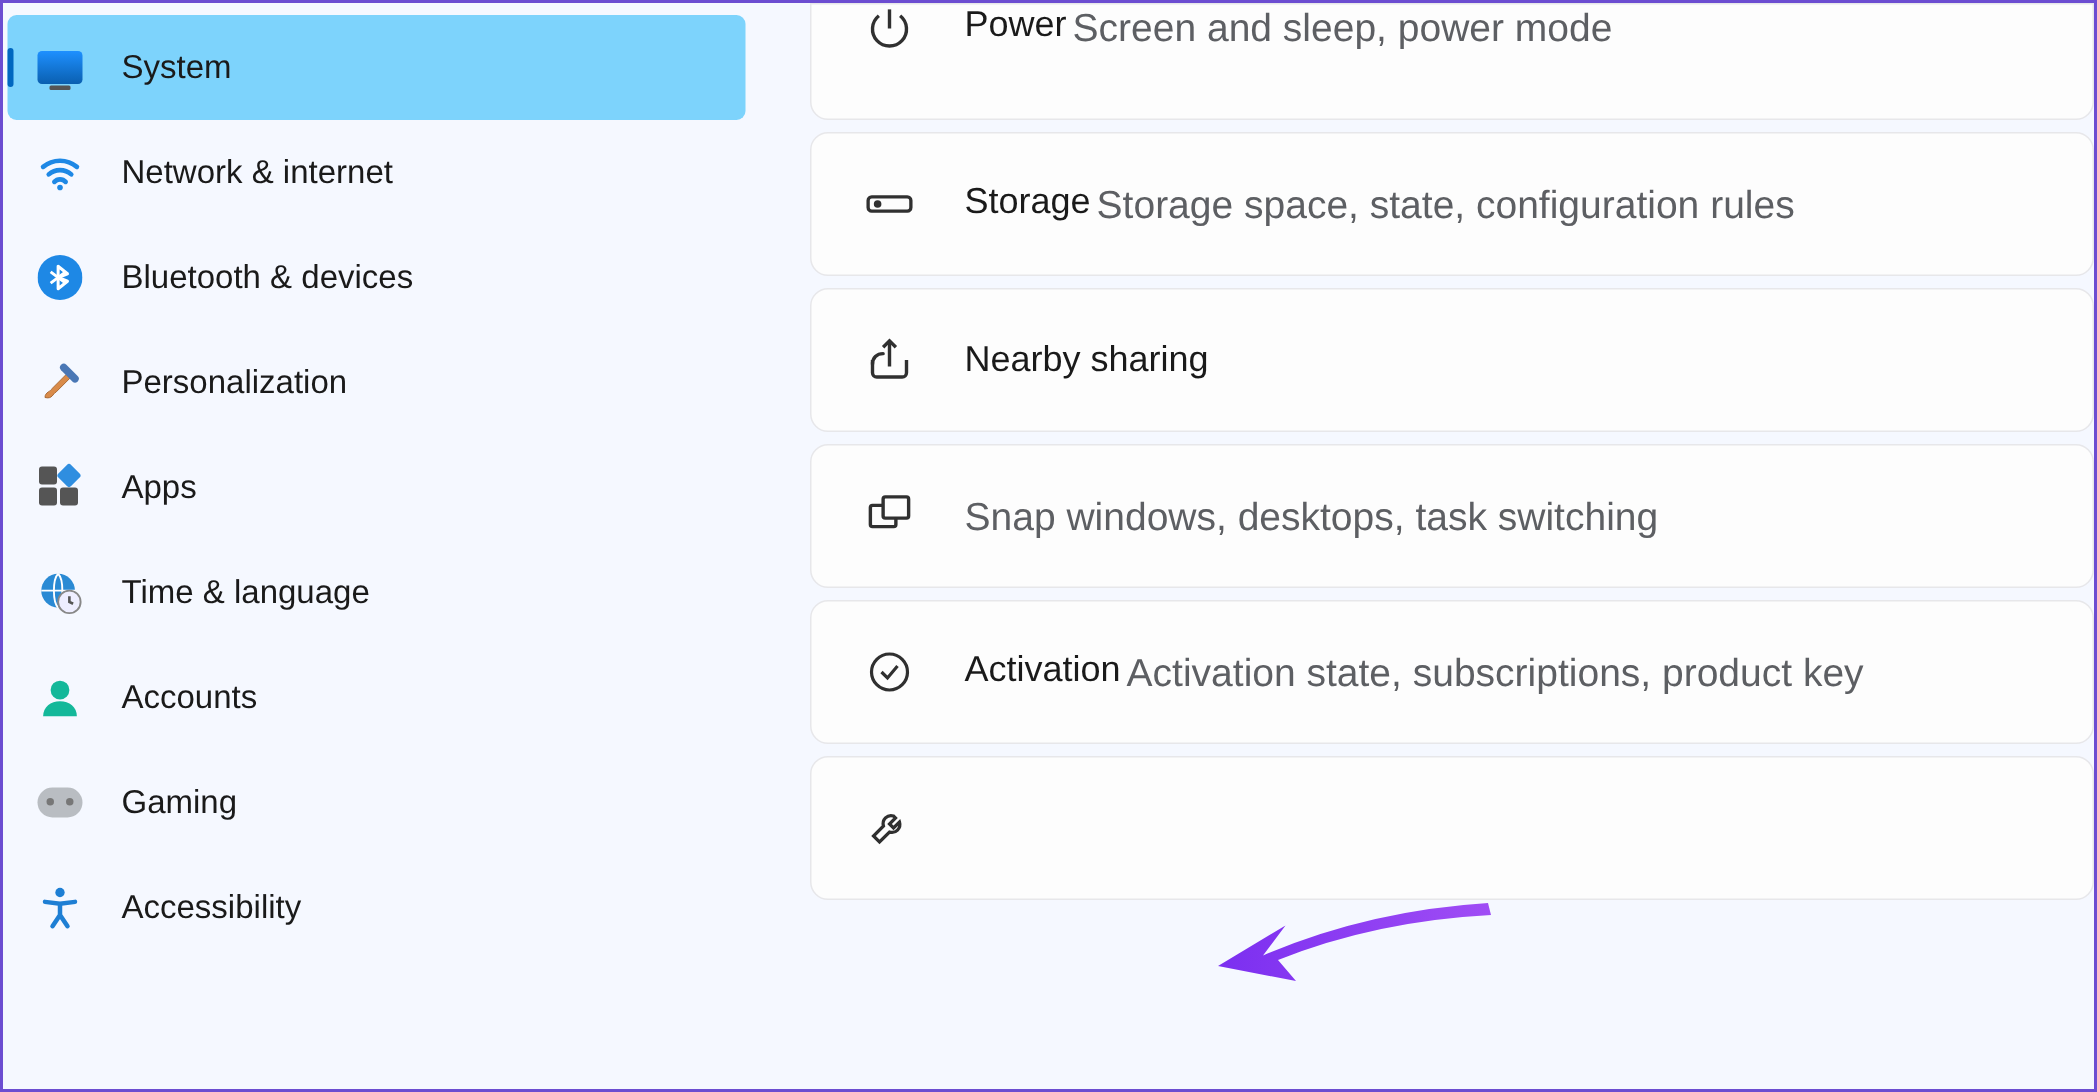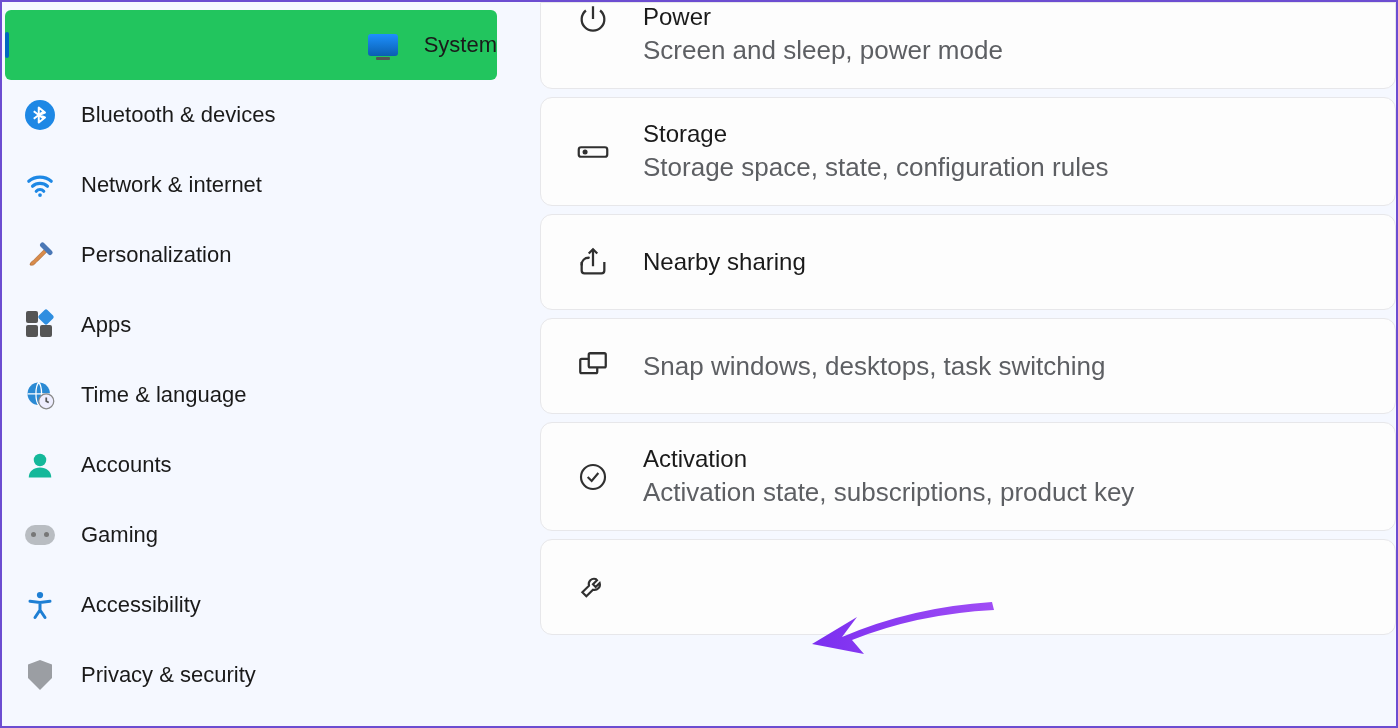--- a/index.html
+++ b/index.html
@@ -2,30 +2,30 @@
 <html><head>
 <meta charset="utf-8">
 <style>
 * { margin:0; padding:0; box-sizing:border-box; font-family:"Segoe UI",Arial,sans-serif; }
 body { background:#f5f8ff; width:1398px; height:728px; overflow:hidden; border:2px solid #6c4dd1; position:relative; }
 .layout { display:flex; height:100%; }
 .sidebar { width:498px; padding:8px 3px 0 3px; }
 .content { flex:1; padding:0 0 0 40px; }
 
 .nav-item { display:flex; align-items:center; height:70px; padding-left:18px; border-radius:6px; cursor:pointer; position:relative; }
-.nav-item.active { background:#22c55e;justify-content:flex-end; }
+.nav-item.active { background:#7dd3fc; }
 .nav-item.active::before { content:""; position:absolute; left:0; top:22px; width:4px; height:26px; background:#0067c0; border-radius:3px; }
 .nav-icon { width:34px; height:34px; margin-right:24px; display:flex; align-items:center; justify-content:center; }
 .nav-label { font-size:22px; color:#1a1a1a; }
 
 .card { background:#fdfdfd; border:1px solid #e7e7ea; border-radius:12px; display:flex; align-items:center; padding:22px 30px; margin-bottom:8px; min-height:96px; cursor:pointer; }
 .card.first { border-top-left-radius:0; border-top-right-radius:0; padding-top:0; min-height:78px; align-items:flex-start; }
 .card-icon { width:44px; height:44px; display:flex; align-items:center; justify-content:center; margin-right:28px; color:#303030; }
 .card.first .card-icon{ margin-top:-6px;}
-.card-text { display:flex; flex-direction:column; gap:4px; }
+.card-text { display:flex; flex-direction:row; gap:4px; }
 .card-title { font-size:24px; color:#1a1a1a; }
 .card-sub { font-size:26px; color:#5d5f63; }
 
 .arrow { position:absolute; left:800px; top:590px; width:200px; height:70px; pointer-events:none; }
 .arrow svg { width:100%; height:100%; }
 
 .ic-monitor { width:30px; height:22px; background:linear-gradient(#1e90ff,#0a5fb0); border-radius:3px; position:relative; }
 .ic-monitor::after { content:""; position:absolute; bottom:-4px; left:8px; width:14px; height:3px; background:#555; border-radius:1px;}
 .ic-apps { width:28px; height:28px; position:relative;}
 .ic-apps span{position:absolute;width:12px;height:12px;background:#555;border-radius:2px;}
@@ -47,43 +47,43 @@
     <div class="nav-item active">
       <span class="nav-icon">
           <span class="ic-monitor"></span>
         </span>
       <span class="nav-label">System</span>
     </div>
 
     <div class="nav-item">
       <span class="nav-icon">
         <svg width="30" height="30" viewBox="0 0 24 24">
-            <circle cx="12" cy="12" r="12" fill="#1e88e5"></circle>
-            <path d="M11 6v12l5-4-5-2 5-2-5-4z" fill="none" stroke="#fff" stroke-width="1.6" stroke-linejoin="round"></path>
-            <path d="M7 9l8 6M7 15l8-6" stroke="#fff" stroke-width="1.6"></path>
-          </svg>
-      </span>
-      <span class="nav-label">Bluetooth &amp; devices</span>
-    </div>
-
-    <div class="nav-item">
-      <span class="nav-icon">
-        <svg width="30" height="30" viewBox="0 0 24 24">
             <path d="M3 9a14 14 0 0 1 18 0" fill="none" stroke="#1e88e5" stroke-width="2.5" stroke-linecap="round"></path>
             <path d="M6 13a9 9 0 0 1 12 0" fill="none" stroke="#1e88e5" stroke-width="2.5" stroke-linecap="round"></path>
             <path d="M9 17a4 4 0 0 1 6 0" fill="none" stroke="#1e88e5" stroke-width="2.5" stroke-linecap="round"></path>
             <circle cx="12" cy="20" r="1.5" fill="#1e88e5"></circle>
           </svg>
       </span>
       <span class="nav-label">Network &amp; internet</span>
     </div>
 
     <div class="nav-item">
       <span class="nav-icon">
         <svg width="30" height="30" viewBox="0 0 24 24">
+            <circle cx="12" cy="12" r="12" fill="#1e88e5"></circle>
+            <path d="M11 6v12l5-4-5-2 5-2-5-4z" fill="none" stroke="#fff" stroke-width="1.6" stroke-linejoin="round"></path>
+            <path d="M7 9l8 6M7 15l8-6" stroke="#fff" stroke-width="1.6"></path>
+          </svg>
+      </span>
+      <span class="nav-label">Bluetooth &amp; devices</span>
+    </div>
+
+    <div class="nav-item">
+      <span class="nav-icon">
+        <svg width="30" height="30" viewBox="0 0 24 24">
             <path d="M4 20c0-3 3-3 4-5l9-9 2 2-9 9c-2 1-2 4-6 3z" fill="#d98b4a" stroke="#a56530" stroke-width="0.5"></path>
             <path d="M14 4l6 6" stroke="#4a77b5" stroke-width="4" stroke-linecap="round"></path>
           </svg>
       </span>
       <span class="nav-label">Personalization</span>
     </div>
 
     <div class="nav-item">
       <span class="nav-icon">
         <span class="ic-apps">
@@ -128,26 +128,20 @@
     <div class="nav-item">
       <span class="nav-icon">
         <svg width="30" height="30" viewBox="0 0 24 24">
             <circle cx="12" cy="4" r="2.5" fill="#1e7fd4"></circle>
             <path d="M4 9l8 1 8-1M12 10v6M12 16l-4 6M12 16l4 6" stroke="#1e7fd4" stroke-width="2.4" stroke-linecap="round" fill="none"></path>
           </svg>
       </span>
       <span class="nav-label">Accessibility</span>
     </div>
 
-    <div class="nav-item">
-      <span class="nav-icon">
-          <span class="ic-shield"></span>
-        </span>
-      <span class="nav-label">Privacy &amp; security</span>
-    </div>
 
   </div>
 
   <div class="content">
 
     <div class="card first">
       <span class="card-icon">
         <svg width="34" height="34" viewBox="0 0 24 24" fill="none" stroke="#303030" stroke-width="1.6">
             <path d="M12 3v9"></path>
             <path d="M7 6a8 8 0 1 0 10 0"></path>

